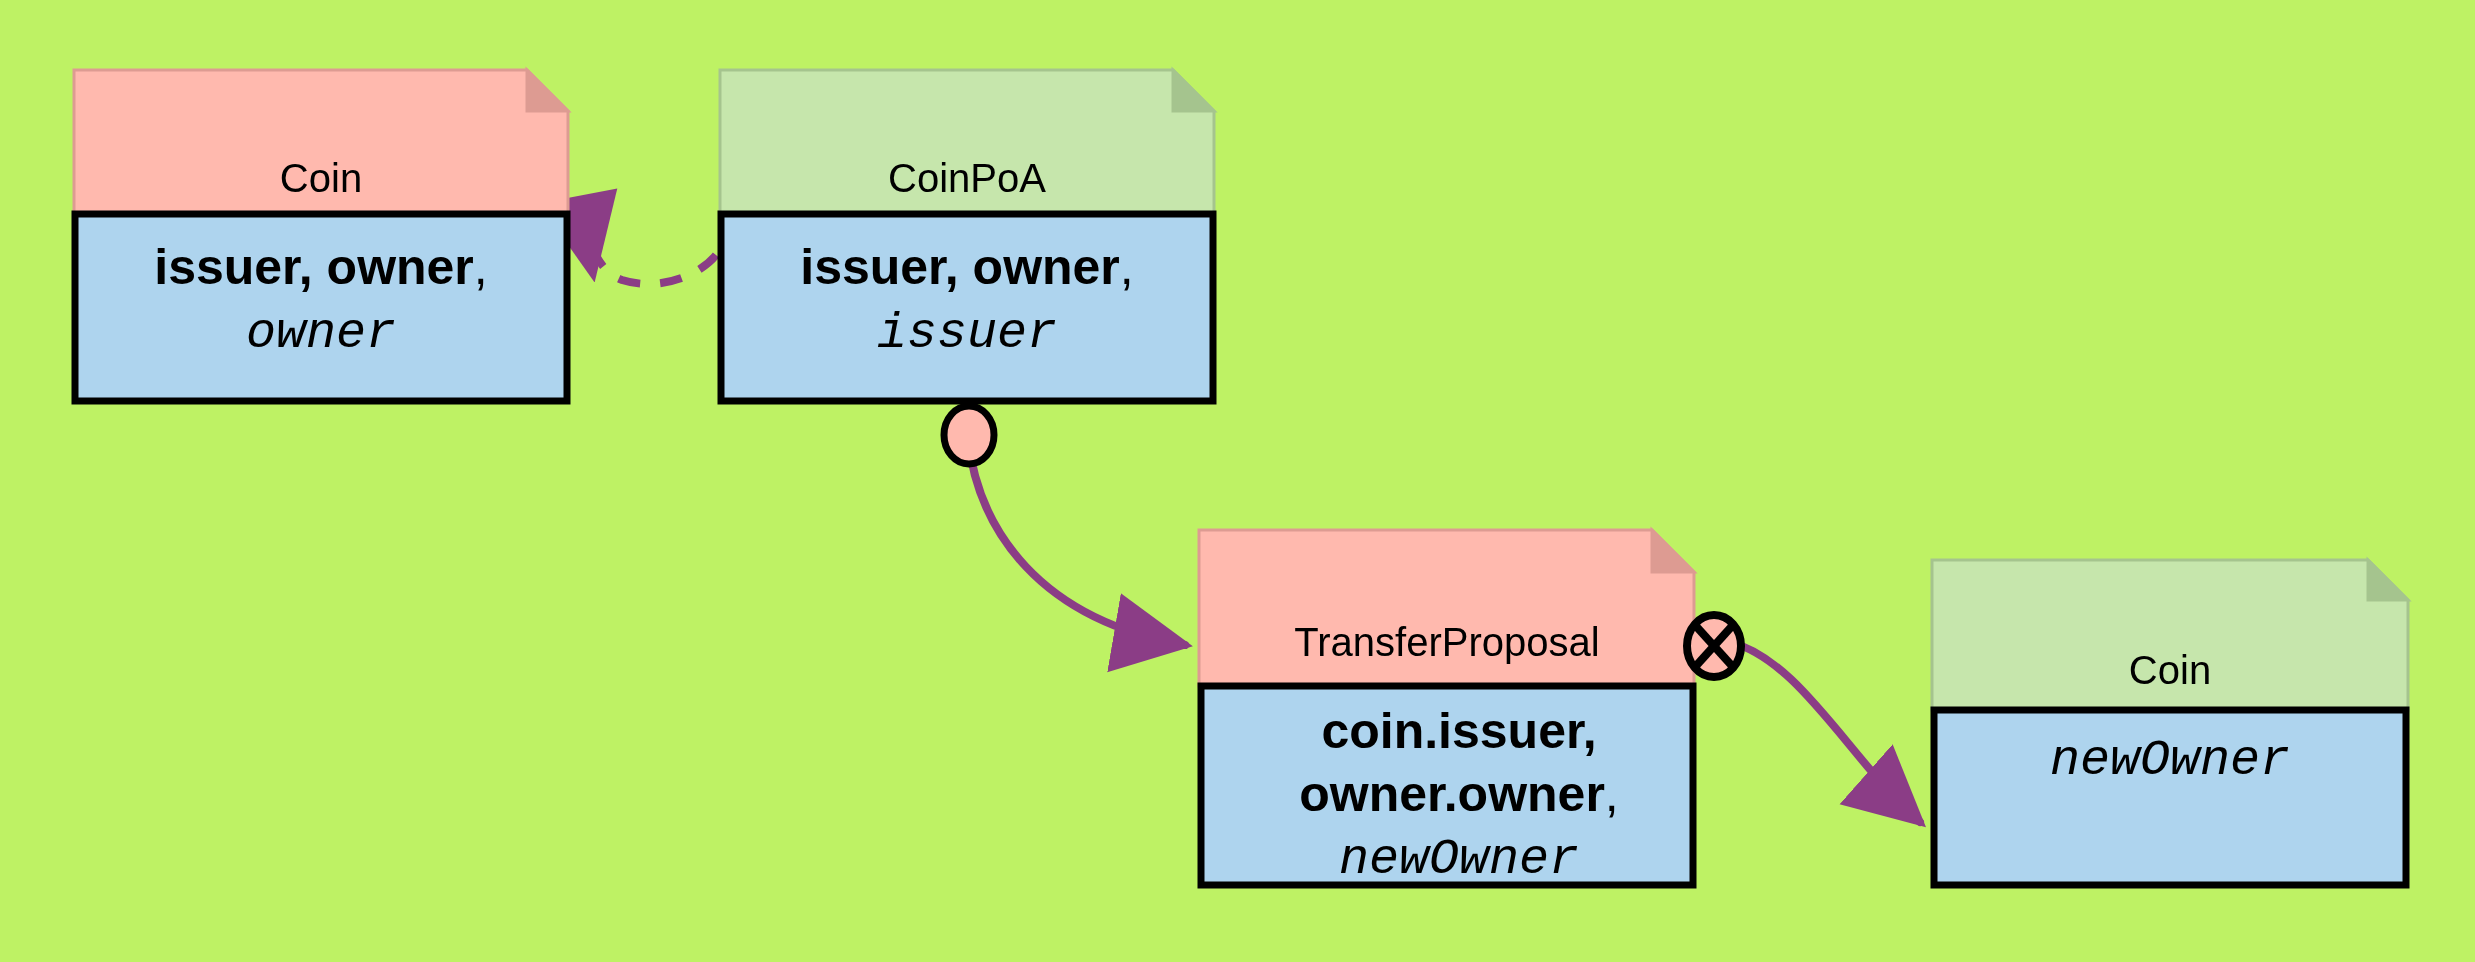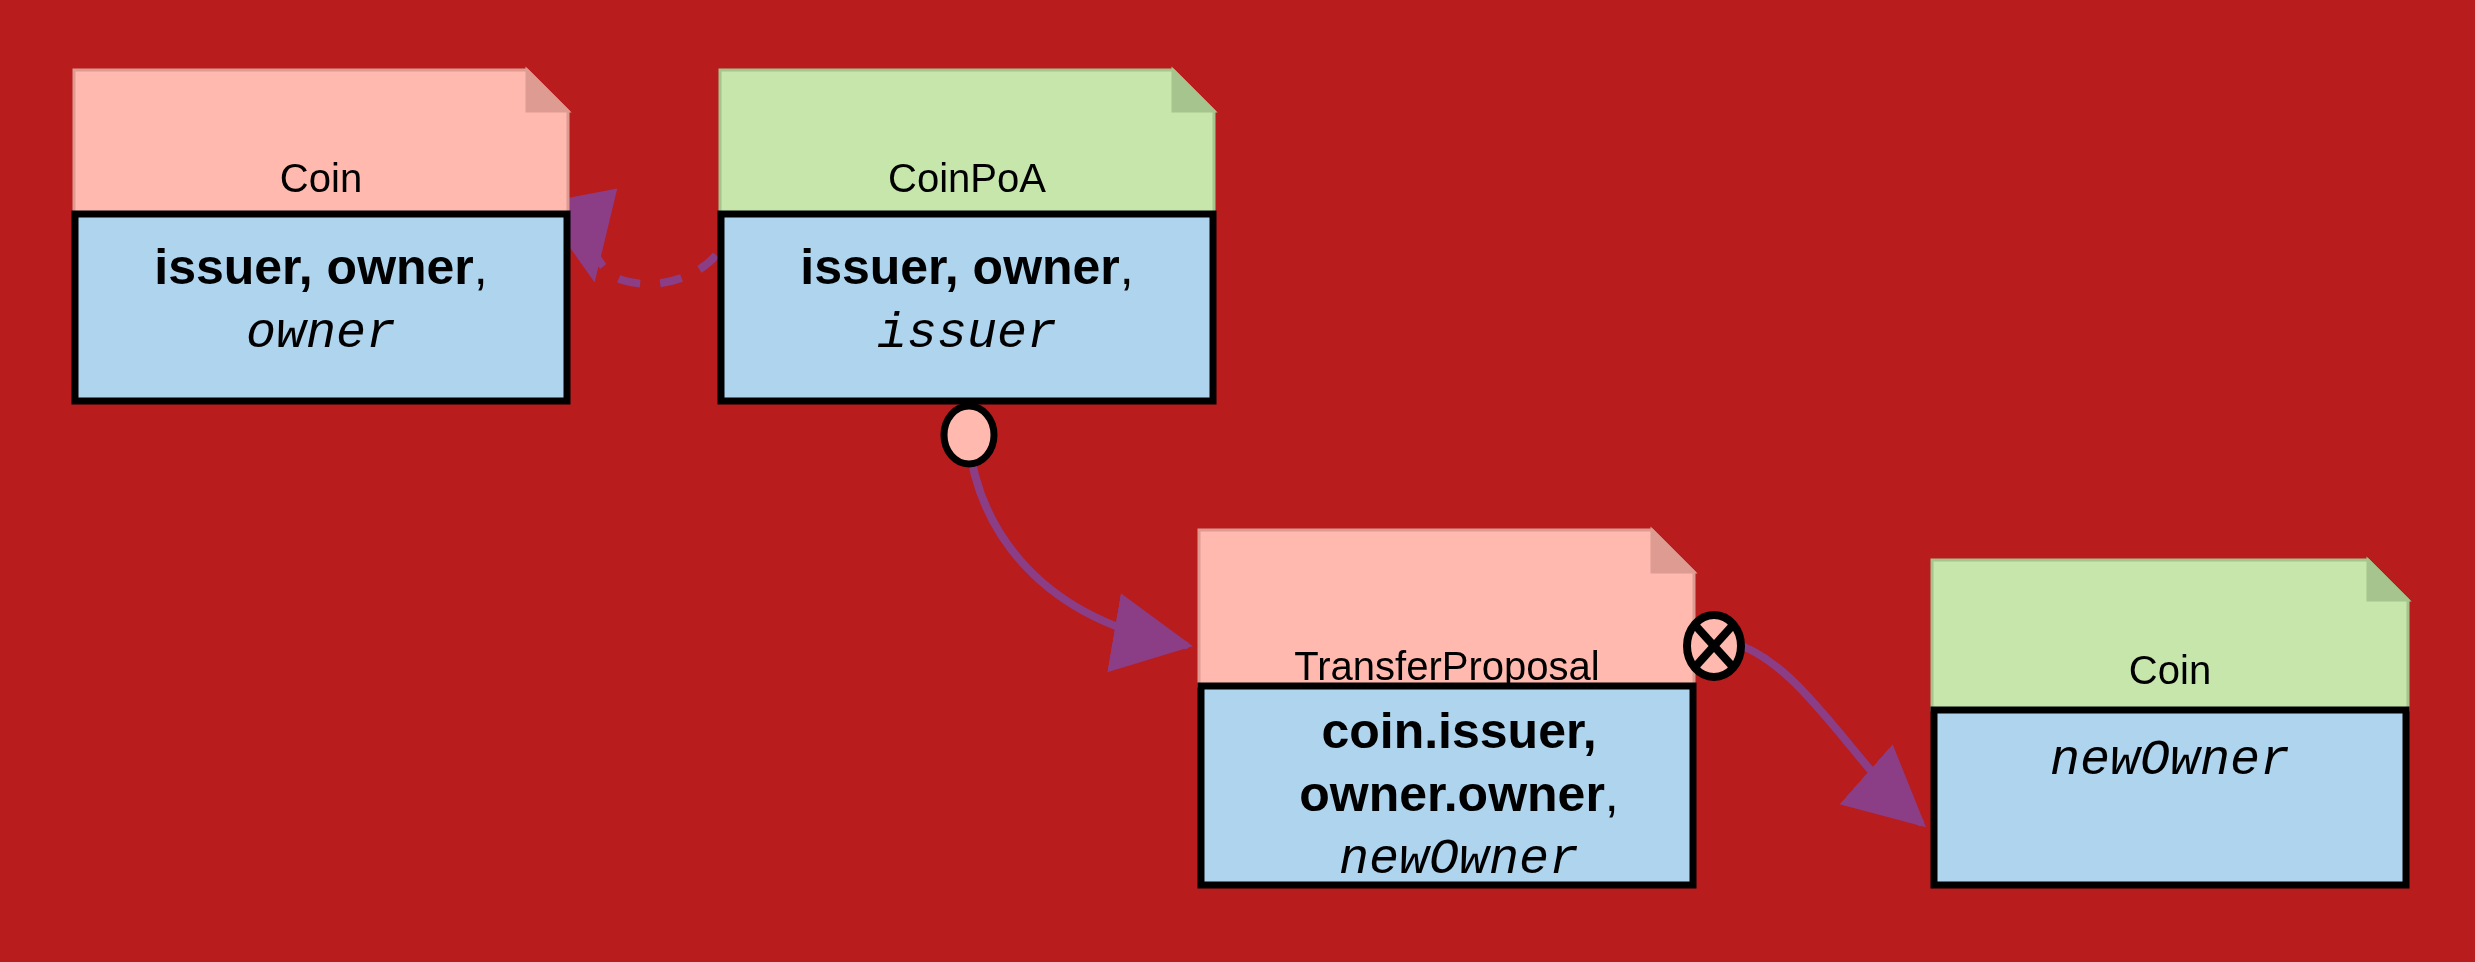--- a/index.html
+++ b/index.html
@@ -7,21 +7,21 @@
     padding: 0;
     background: #ffffff;
   }
   body {
     font-family: "Liberation Sans", sans-serif;
   }
   #canvas {
     position: relative;
     width: 2475px;
     height: 962px;
-    background: #b91c1c;
+    background: #bef264;
     overflow: hidden;
   }
   .note {
     position: absolute;
     box-sizing: border-box;
   }
   .note-svg {
     position: absolute;
     left: 0;
     top: 0;
@@ -124,21 +124,21 @@
   <svg class="note" style="left:938px; top:402px; width:62px; height:66px;" width="62" height="66" viewBox="0 0 62 66" xmlns="http://www.w3.org/2000/svg">
     <ellipse cx="31" cy="33" rx="25" ry="29" fill="#ffb9ae" stroke="#000000" stroke-width="7"></ellipse>
   </svg>
 
   <div class="note" style="left:1197px; top:528px; width:500px; height:362px;">
     <svg class="note-svg" width="500" height="362" viewBox="0 0 500 362" xmlns="http://www.w3.org/2000/svg">
       <path d="M2,2 L455,2 L497,44 L497,158 L2,158 Z" fill="#ffb9ae" stroke="#dd9b92" stroke-width="3"></path>
       <path d="M455,2 L497,44 L455,44 Z" fill="#dd9b92" stroke="#dd9b92" stroke-width="3"></path>
       <rect x="4" y="158" width="492" height="199" fill="#aed4ee" stroke="#000000" stroke-width="7"></rect>
     </svg>
-    <div class="note-title" style="top:92px;margin-top:24px;">TransferProposal</div>
+    <div class="note-title" style="top:92px;">TransferProposal</div>
     <div class="note-body" style="top:172px;padding-left:24px;">
       <div>
         <span class="bold">coin.issuer,</span>
       </div>
       <div>
         <span class="bold">owner.owner</span><span>,</span>
       </div>
       <div>
         <span class="ital">newOwner</span>
       </div>

